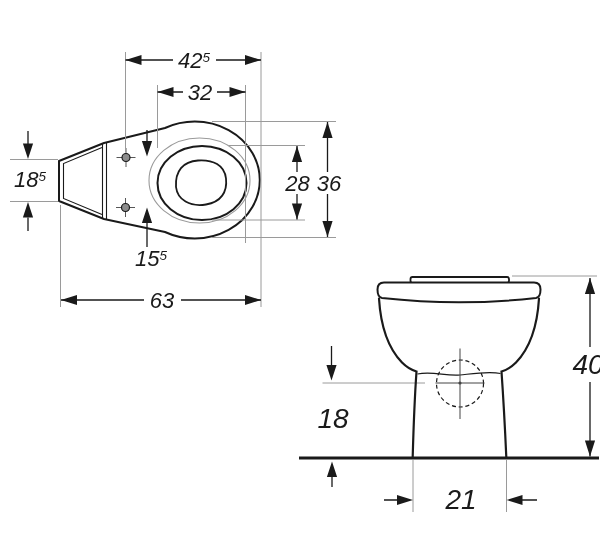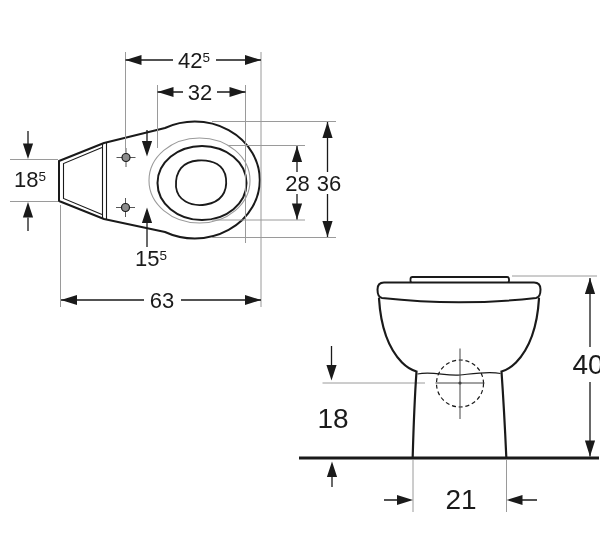--- a/index.html
+++ b/index.html
@@ -3,21 +3,21 @@
 <meta charset="utf-8">
 <style>
   :root{
     --color-line:#1a1a1a;
     --color-extension:#9a9a9a;
     --color-crosshair:#444444;
     --color-hole:#8c8c8c;
     --color-background:#ffffff;
   }
   html,body{margin:0;padding:0;background:var(--color-background);}
-  .stage{width:600px;height:534px;background:var(--color-background);position:relative;overflow:hidden;}
+  .stage{width:600px;height:534px;background:var(--color-background);position:relative;overflow:hidden;font-style:italic;}
   svg{display:block;}
   svg text{font-family:"Liberation Sans","DejaVu Sans",sans-serif;fill:var(--color-line);}
   .t22{font-size:22px;}
   .t28{font-size:28px;}
   .sup{font-size:13.5px;}
   .dim{stroke:var(--color-line);stroke-width:1.3;fill:none;}
   .arr{fill:var(--color-line);stroke:none;}
   .ext{stroke:var(--color-extension);stroke-width:1;fill:none;}
   .outline{fill:#fff;stroke:var(--color-line);stroke-width:2;stroke-linejoin:round;}
   .thin{fill:none;stroke:var(--color-line);stroke-width:1.1;}

